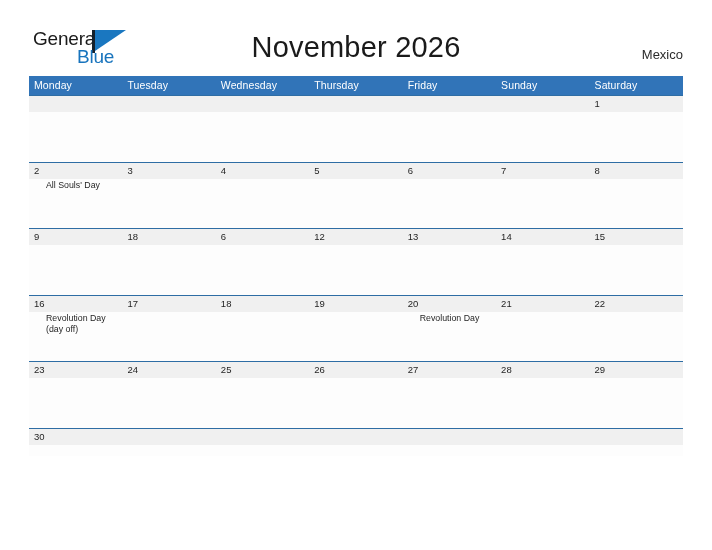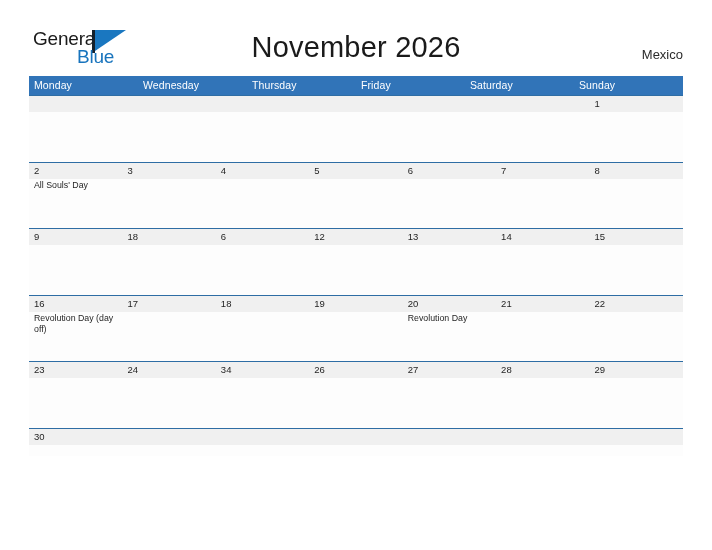--- a/index.html
+++ b/index.html
@@ -167,20 +167,21 @@
   }
   .event-cell {
     flex: 1 1 0;
     padding-left: 5px;
     padding-top: 1px;
     padding-right: 3px;
     box-sizing: border-box;
     font-size: 8.8px;
     line-height: 11.2px;
     color: #1f1f1f;
+    margin-left: 12px;
   }
 
   .week-row.last {
     height: 28px;
   }
   .week-row.last .event-band {
     height: 11px;
   }
 </style>
 </head>
@@ -202,25 +203,26 @@
     <div class="title">November 2026</div>
 
     <div class="country">Mexico</div>
 
   </div>
 
   <div class="calendar">
 
     <div class="weekday-row">
       <div class="weekday-cell">Monday</div>
+      <div class="weekday-cell">Tuesday</div>
       <div class="weekday-cell">Wednesday</div>
       <div class="weekday-cell">Thursday</div>
       <div class="weekday-cell">Friday</div>
+      <div class="weekday-cell">Sunday</div>
       <div class="weekday-cell">Saturday</div>
-      <div class="weekday-cell">Sunday</div>
     </div>
 
     <div class="week-row">
       <div class="date-band">
         <div class="date-cell"></div>
         <div class="date-cell"></div>
         <div class="date-cell"></div>
         <div class="date-cell"></div>
         <div class="date-cell"></div>
         <div class="date-cell"></div>
@@ -297,21 +299,21 @@
         <div class="event-cell">Revolution Day</div>
         <div class="event-cell"></div>
         <div class="event-cell"></div>
       </div>
     </div>
 
     <div class="week-row">
       <div class="date-band">
         <div class="date-cell">23</div>
         <div class="date-cell">24</div>
-        <div class="date-cell">34</div>
+        <div class="date-cell">25</div>
         <div class="date-cell">26</div>
         <div class="date-cell">27</div>
         <div class="date-cell">28</div>
         <div class="date-cell">29</div>
       </div>
       <div class="event-band">
         <div class="event-cell"></div>
         <div class="event-cell"></div>
         <div class="event-cell"></div>
         <div class="event-cell"></div>

